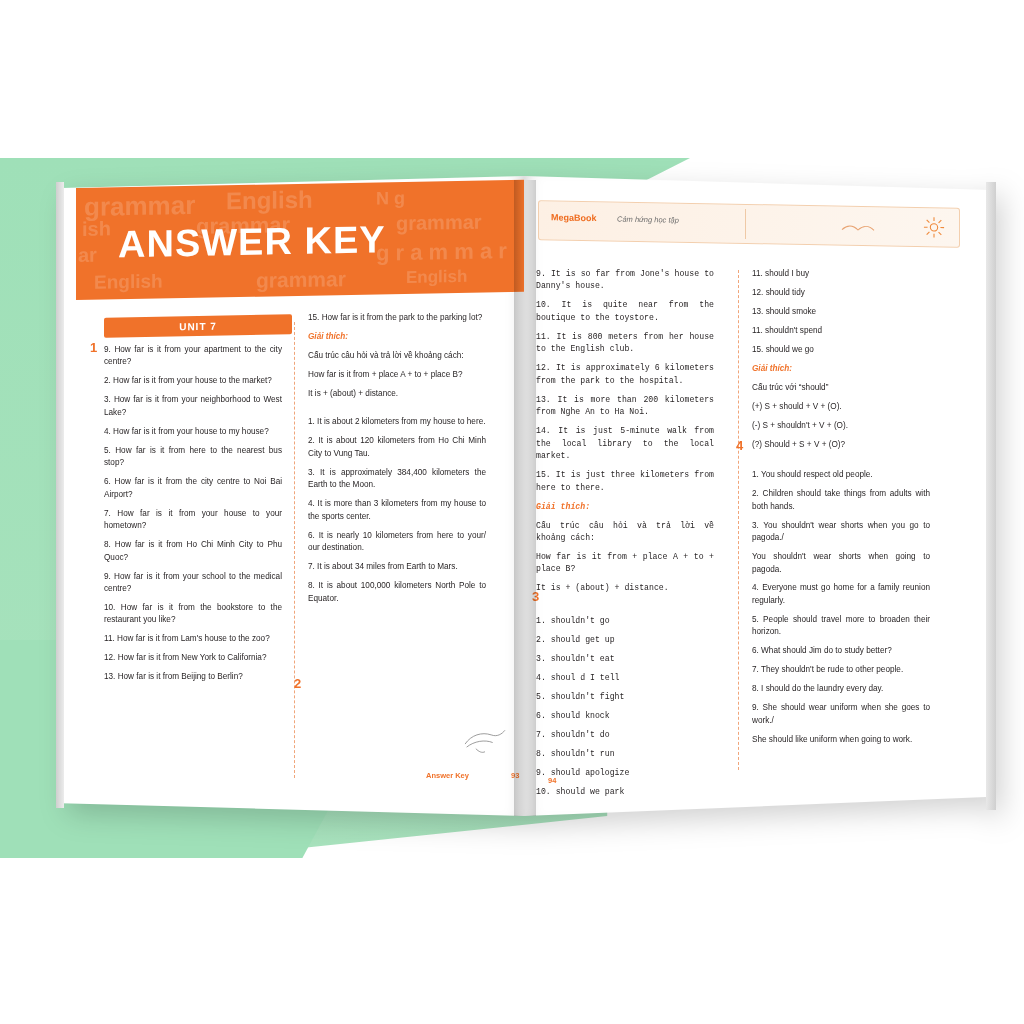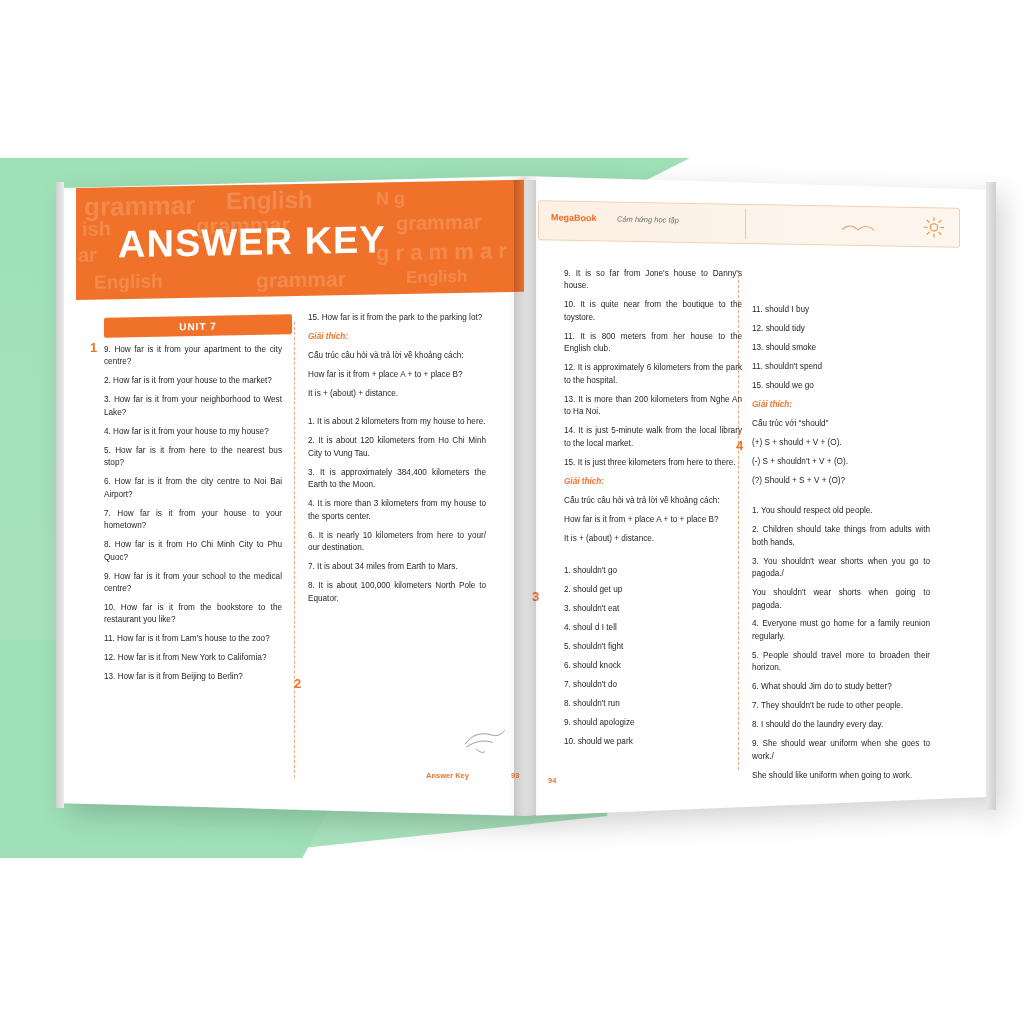--- a/index.html
+++ b/index.html
@@ -80,22 +80,22 @@
   }
   .giai{color:#f0722a;font-style:italic;font-weight:bold;margin:0 0 6px 0;}
   .divider{
     position:absolute;border-left:1px dashed #f0a57a;
   }
 
   
   #lc1{left:42px;top:168px;width:178px;}
   #lc2{left:246px;top:136px;width:178px;}
   
-  #rc1{left:40px;top:92px;width:178px;}
-  #rc2{left:228px;top:92px;width:178px;margin-top:36px;}
+  #rc1{left:12px;top:92px;width:178px;font-family:Liberation Mono, monospace;}
+  #rc2{left:228px;top:92px;width:178px;}
 
   
   .mb-strip{
     position:absolute;left:14px;top:28px;width:420px;height:38px;
     background:linear-gradient(90deg,#fdf0e4,#fdf6ef);
     border:1px solid #f3cfae;border-radius:3px;
     transform:skewY(1.05deg);
   }
   .mb-logo{
     position:absolute;left:12px;top:11px;font-size:9px;font-weight:bold;color:#ef6c1f;

